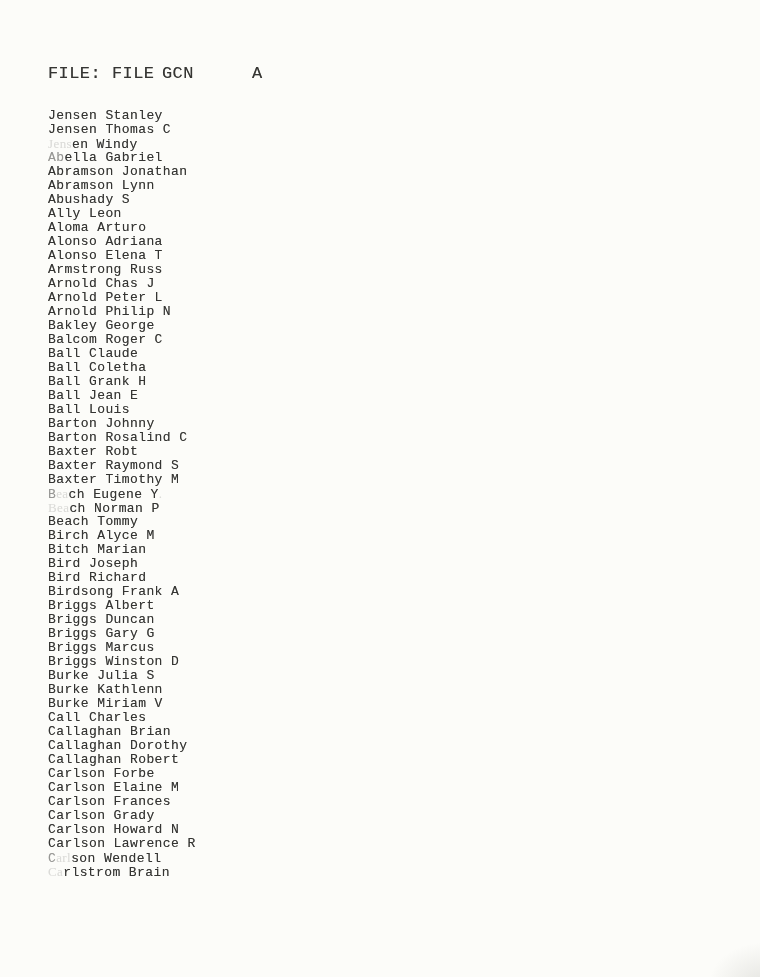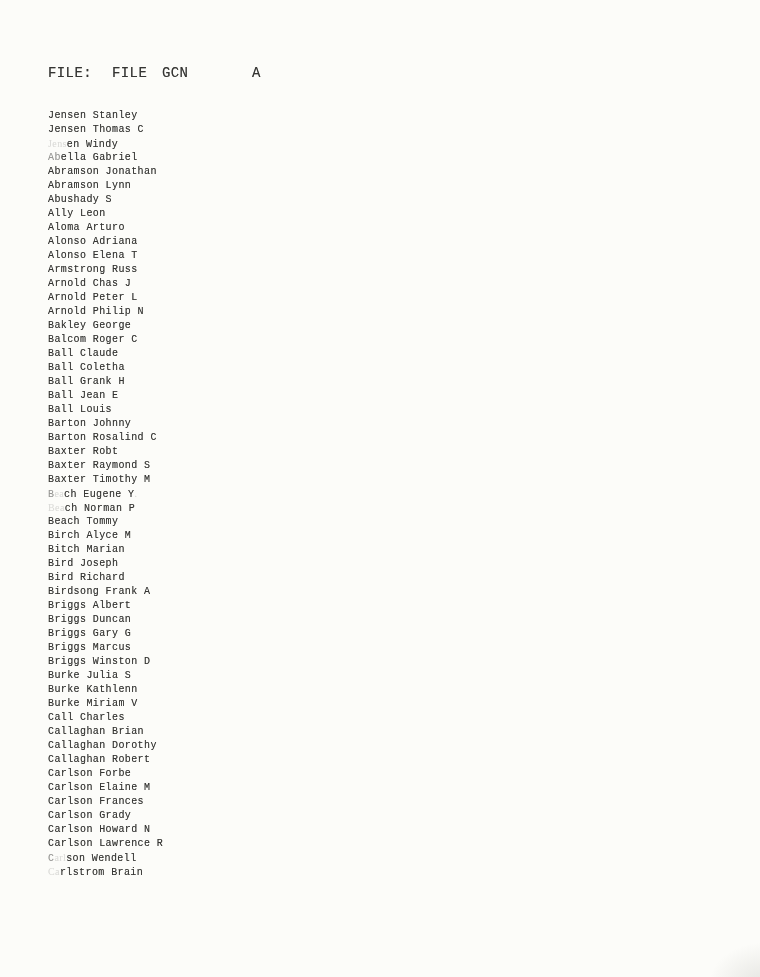--- a/index.html
+++ b/index.html
@@ -24,37 +24,37 @@
     height: 55px;
     background: radial-gradient(ellipse at 80% 80%, rgba(120,120,112,0.18), rgba(120,120,112,0.0) 70%);
     pointer-events: none;
   }
   .header-line {
     position: absolute;
     top: 65px;
     left: 0;
     width: 100%;
     height: 17px;
-    font-size: 14px;
+    font-size: 17px;
     line-height: 17px;
     letter-spacing: 0.4px;
     white-space: pre;
     text-shadow: 0 0 0.5px rgba(54,54,50,0.55);
   }
   .header-line span { position: absolute; top: 0; }
   .h-label  { left: 48px; }
   .h-name   { left: 112px; }
   .h-type   { left: 162px; }
   .h-mode   { left: 252px; }
   .h-org    { left: 295px; letter-spacing: 0.25px; }
   .name-list {
     position: absolute;
     top: 109px;
     left: 48px;
-    font-size: 10px;
+    font-size: 13px;
     line-height: 14px;
     letter-spacing: 0.4px;
     white-space: pre;
     text-shadow: 0 0 0.5px rgba(54,54,50,0.5);
   }
   .name-row { height: 14px; }
   
   .f1 { opacity: 0.5; }
   .f2 { opacity: 0.16; font-family: Liberation Serif, serif; }
 </style>

